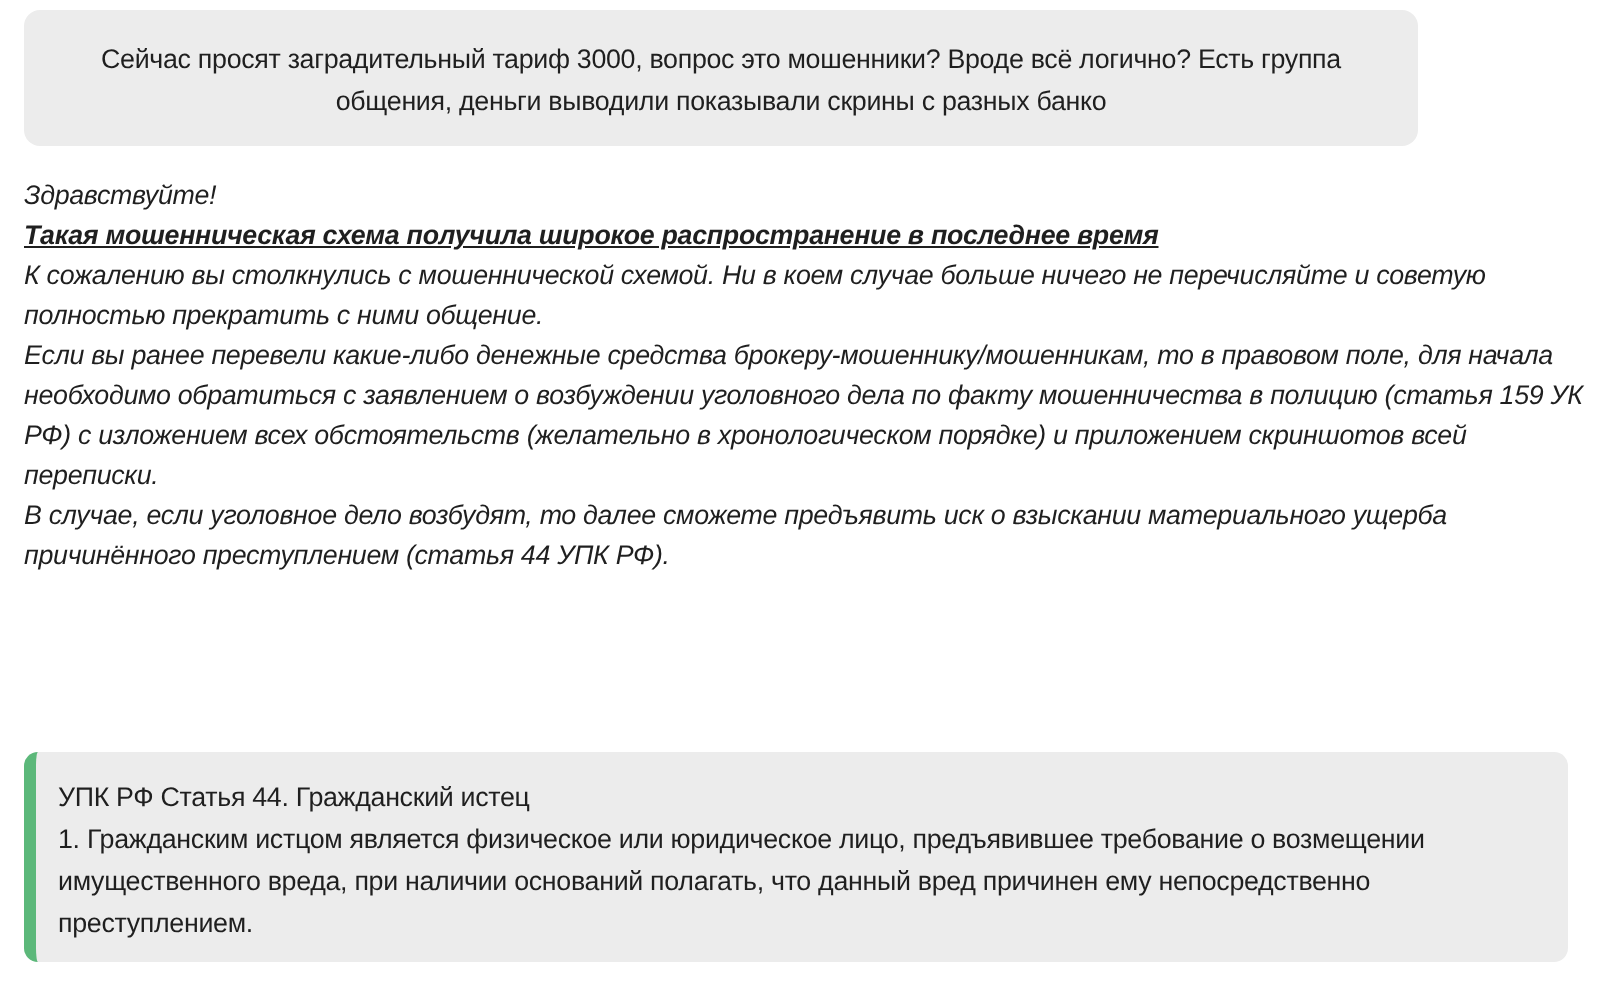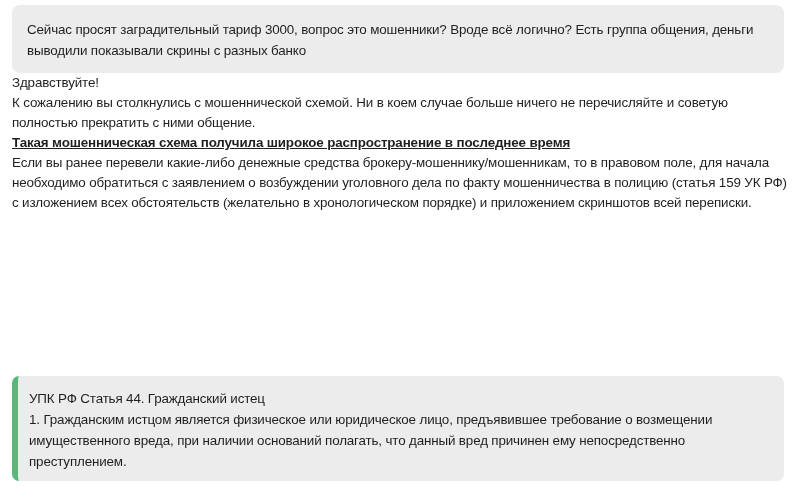--- a/index.html
+++ b/index.html
@@ -7,30 +7,32 @@
   body {
     font-family: "Liberation Sans", "DejaVu Sans", sans-serif;
     color: #1f1f1f;
     font-size: 13.4px;
     line-height: 20px;
     letter-spacing: -0.15px;
   }
   .question {
     position: absolute;
     left: 12px; top: 5px;
-    width: 772px; height: 68px;
+    width: 697px; height: 68px;
     background: #ececec;
     border-radius: 8px;
     padding: 14px 15px 0 15px;
     line-height: 21px;
+    text-align: center;
   }
   .answer {
     position: absolute;
-    left: 12px; top: 73px;
+    left: 12px; top: 88px;
     width: 780px;
+    font-style: italic;
   }
   .answer p { margin: 0; }
   .answer b { font-weight: bold; text-decoration: underline; }
   .quote {
     position: absolute;
     left: 12px; top: 376px;
     width: 772px; height: 105px;
     background: #ececec;
     border-radius: 7px;
     border-left: 6px solid #5cb87a;
@@ -40,21 +42,22 @@
 </style>
 </head>
 <body>
 
 <div class="question">
   <p>Сейчас просят заградительный тариф 3000, вопрос это мошенники? Вроде всё логично? Есть группа общения, деньги выводили показывали скрины с разных банко</p>
 </div>
 
 <div class="answer">
   <p>Здравствуйте!</p>
+  <p><b>Такая мошенническая схема получила широкое распространение в последнее время</b></p>
   <p>К сожалению вы столкнулись с  мошеннической схемой. Ни в коем случае больше ничего не перечисляйте и советую полностью прекратить с ними общение.</p>
-  <p><b>Такая мошенническая схема получила широкое распространение в последнее время</b></p>
   <p>Если вы ранее перевели какие-либо денежные средства брокеру-мошеннику/мошенникам, то  в правовом поле, для начала необходимо обратиться с заявлением о возбуждении уголовного дела по факту мошенничества в полицию (статья 159 УК РФ) с изложением всех обстоятельств (желательно в хронологическом порядке) и  приложением скриншотов всей переписки.</p>
+  <p>В случае, если уголовное дело возбудят, то далее сможете предъявить иск о взыскании материального ущерба причинённого преступлением (статья 44 УПК РФ).</p>
 </div>
 
 <div class="quote">
   <p>УПК РФ Статья 44. Гражданский истец</p>
   <p>1. Гражданским истцом является физическое или юридическое лицо, предъявившее требование о возмещении имущественного вреда, при наличии оснований полагать, что данный вред причинен ему непосредственно преступлением.</p>
 </div>
 
 </body></html>

